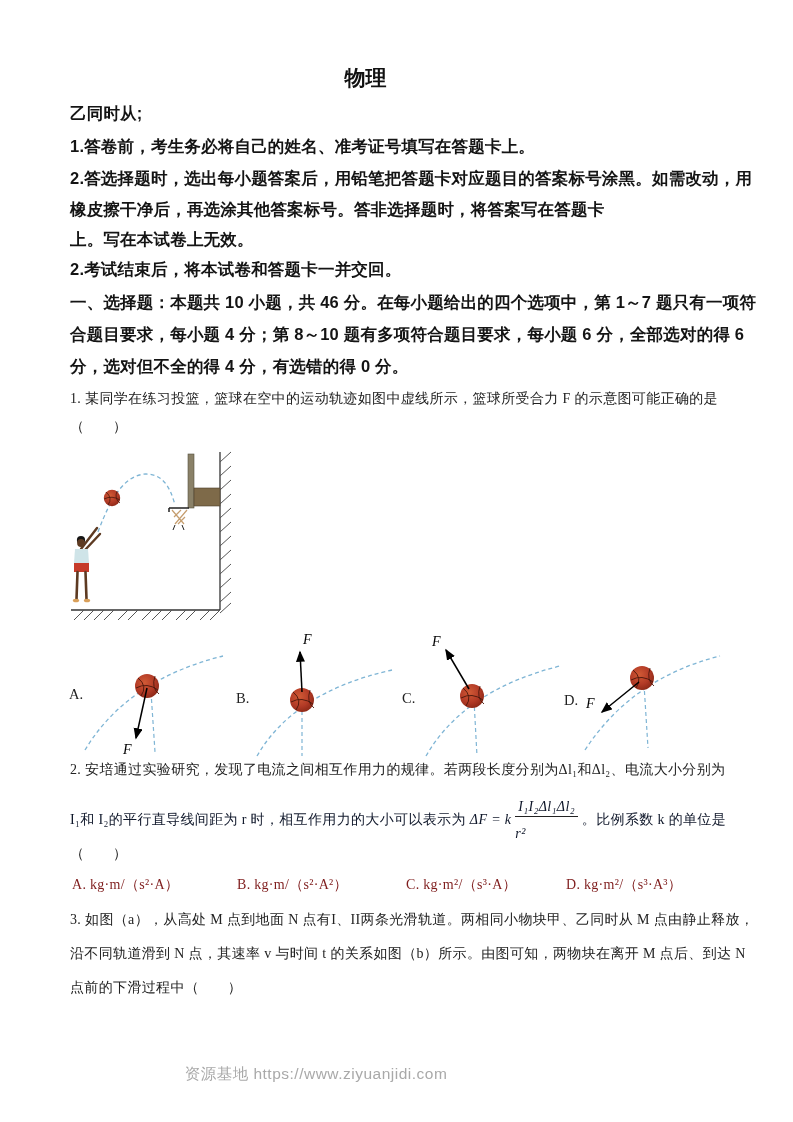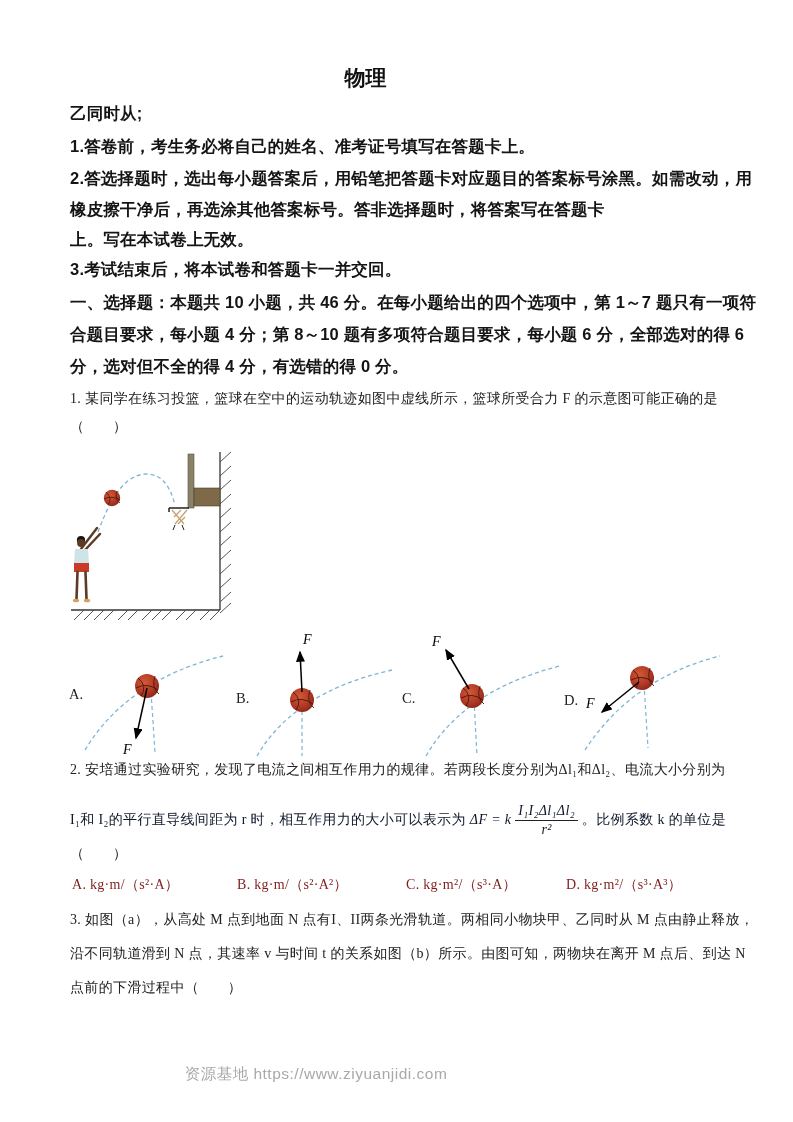--- a/index.html
+++ b/index.html
@@ -9,23 +9,23 @@
   .doc-title{left:0;top:64px;width:731px;text-align:center;
         font-family:"Liberation Sans","DejaVu Sans",sans-serif;font-weight:700;font-size:21px;color:#111;}
   .bold-line{left:70px;width:660px;font-family:"Liberation Sans","DejaVu Sans",sans-serif;
         font-weight:700;font-size:16.5px;letter-spacing:0.2px;color:#141414;white-space:nowrap;}
   .q-line{left:70px;width:670px;font-size:14px;letter-spacing:0.35px;color:#222;white-space:nowrap;}
   .opt-cell{top:630px;width:165px;height:130px;}
   .opt-label{position:absolute;left:4px;top:56px;font-size:14.5px;color:#222;z-index:2;}
   .opt-svg{position:absolute;left:0;top:0;}
   .f-label{font-style:italic;font-size:14px;font-family:"Liberation Serif","DejaVu Serif",serif;}
   .formula-row{left:70px;top:792px;height:56px;display:flex;align-items:center;font-size:14px;letter-spacing:0.35px;white-space:nowrap;color:#0f172a;}
-  .frac{display:inline-flex;flex-direction:column;align-items:center;margin:0 4px;vertical-align:middle;font-style:italic;}
+  .frac{display:inline-flex;flex-direction:column;margin:0 4px;vertical-align:middle;font-style:italic;}
   .frac .num{padding:0 3px 1px 3px;border-bottom:1.2px solid #222;font-size:14px;}
-  .frac .den{padding-top:1px;font-size:14px;}
+  .frac .den{padding-top:9px;font-size:14px;}
   .formula-lhs{font-style:italic;margin-left:4px;}
   .q2-opt{top:876px;font-size:14px;letter-spacing:0.3px;color:#7f1d1d;white-space:nowrap;}
   .footer{left:0;top:1064px;width:632px;text-align:center;
         font-family:"Liberation Sans","DejaVu Sans",sans-serif;font-size:15.5px;letter-spacing:0.5px;color:#a9a9a9;}
   svg text{font-family:"Liberation Serif","DejaVu Serif",serif;}
 </style>
 </head>
 <body>
 
 <svg width="0" height="0" style="position:absolute" aria-hidden="true">
@@ -43,21 +43,21 @@
 
 <div class="page">
 
   <div class="abs doc-title">物理</div>
 
   <div class="abs bold-line" style="top:103px">乙同时从;</div>
   <div class="abs bold-line" style="top:136px">1.答卷前，考生务必将自己的姓名、准考证号填写在答题卡上。</div>
   <div class="abs bold-line" style="top:168px">2.答选择题时，选出每小题答案后，用铅笔把答题卡对应题目的答案标号涂黑。如需改动，用</div>
   <div class="abs bold-line" style="top:199px">橡皮擦干净后，再选涂其他答案标号。答非选择题时，将答案写在答题卡</div>
   <div class="abs bold-line" style="top:229px">上。写在本试卷上无效。</div>
-  <div class="abs bold-line" style="top:259px">3.考试结束后，将本试卷和答题卡一并交回。</div>
+  <div class="abs bold-line" style="top:259px">2.考试结束后，将本试卷和答题卡一并交回。</div>
 
   <div class="abs bold-line" style="top:292px">一、选择题：本题共 10 小题，共 46 分。在每小题给出的四个选项中，第 1～7 题只有一项符</div>
   <div class="abs bold-line" style="top:324px">合题目要求，每小题 4 分；第 8～10 题有多项符合题目要求，每小题 6 分，全部选对的得 6</div>
   <div class="abs bold-line" style="top:356px">分，选对但不全的得 4 分，有选错的得 0 分。</div>
 
   <div class="abs q-line" style="top:390px">1. 某同学在练习投篮，篮球在空中的运动轨迹如图中虚线所示，篮球所受合力 F 的示意图可能正确的是</div>
   <div class="abs q-line" style="top:418px">（　　）</div>
 
   <div class="abs" style="left:68px;top:448px;width:168px;height:182px">
     <svg width="168" height="182" viewBox="0 0 168 182">

